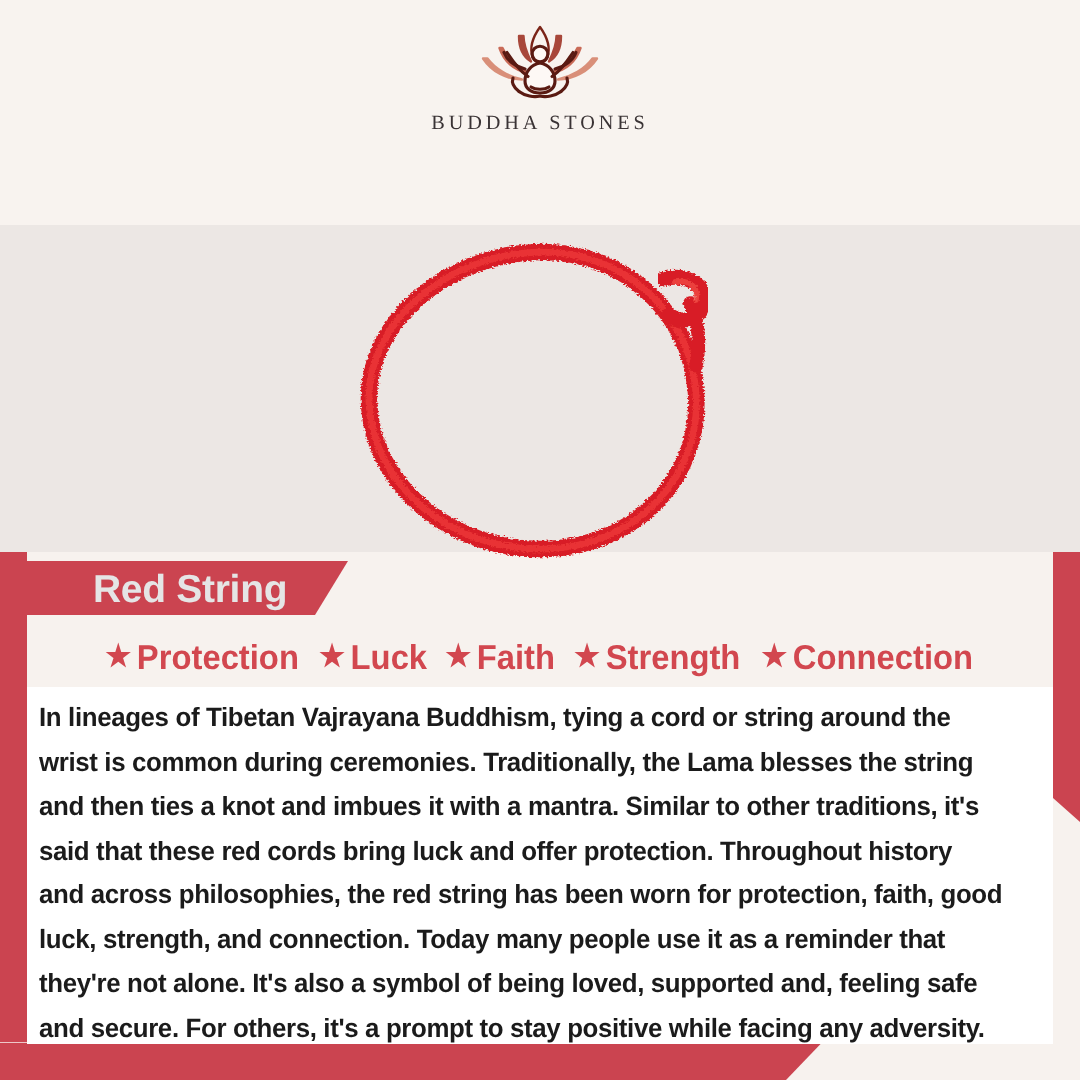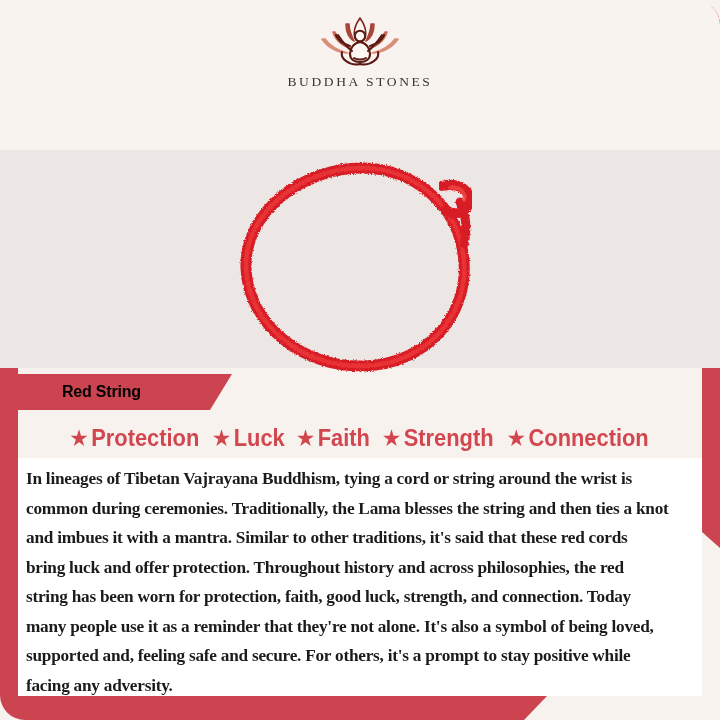--- a/index.html
+++ b/index.html
@@ -13,21 +13,20 @@
     font-family: "Liberation Sans", sans-serif;
     background: #f7f2ee;
   }
 
   #poster {
     position: relative;
     width: 720px;
     height: 720px;
     background: #f7f2ee;
     overflow: hidden;
-    border-radius: 25px;
   }
 
   
   .bar-top {
     position: absolute;
     top: 6px;
     left: 145px;
     width: 575px;
     height: 22px;
     background: #cb4450;
@@ -137,22 +136,22 @@
     left: 0px;
     width: 232px;
     height: 36px;
     background: #cb4450;
     clip-path: polygon(0 0, 100% 0, calc(100% - 22px) 100%, 0 100%);
     display: flex;
     align-items: center;
   }
   .tag-text {
     margin-left: 62px;
-    color: #000000;
-    font-size: 16px;
+    color: #e5e5e5;
+    font-size: 26px;
     font-weight: bold;
     letter-spacing: -0.2px;
   }
 
   
   .benefits {
     position: absolute;
     top: 420px;
     left: 18px;
     width: 684px;
@@ -181,21 +180,20 @@
   
   .copy-panel {
     position: absolute;
     top: 458px;
     left: 18px;
     width: 684px;
     height: 238px;
     background: #ffffff;
     box-sizing: border-box;
     padding: 6px 20px 0 8px;
-    font-family: Liberation Serif, serif;
   }
   .copy-text {
     font-size: 17.6px;
     line-height: 29.5px;
     color: #1b1b1b;
     font-weight: bold;
     letter-spacing: -0.25px;
     transform: scaleX(0.98);
     transform-origin: left top;
     margin: 0;

